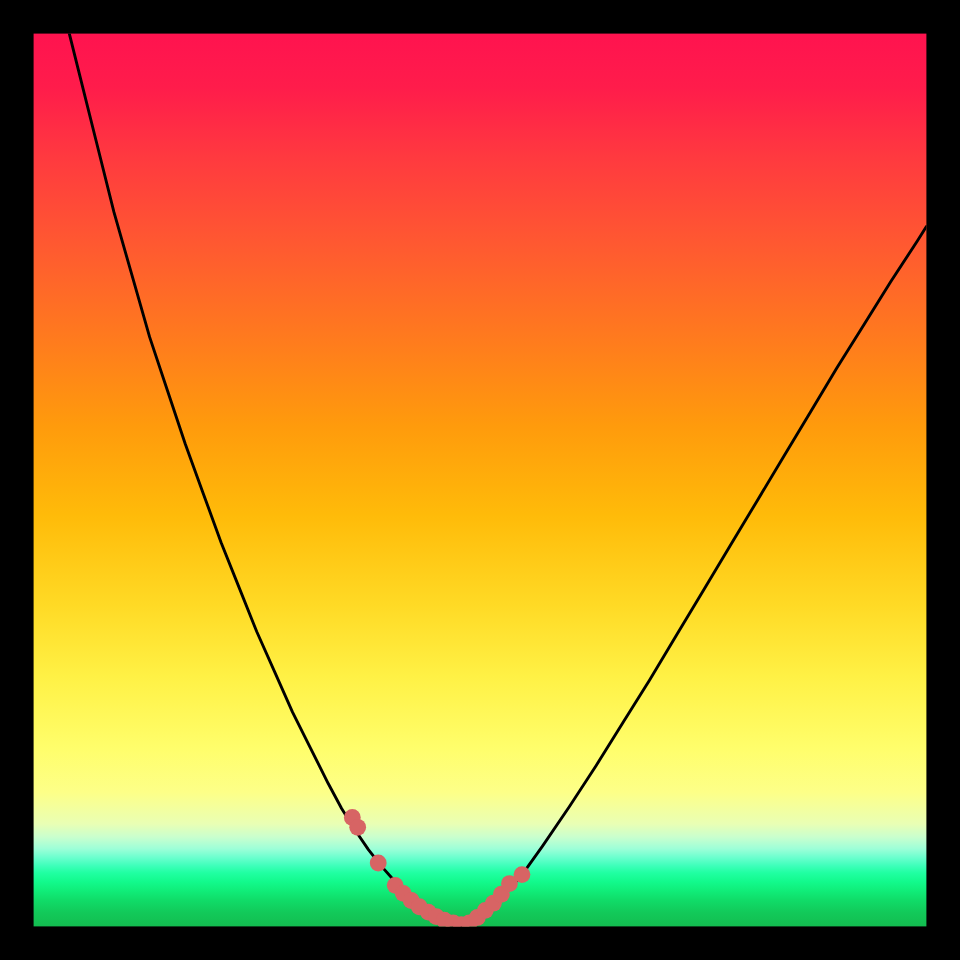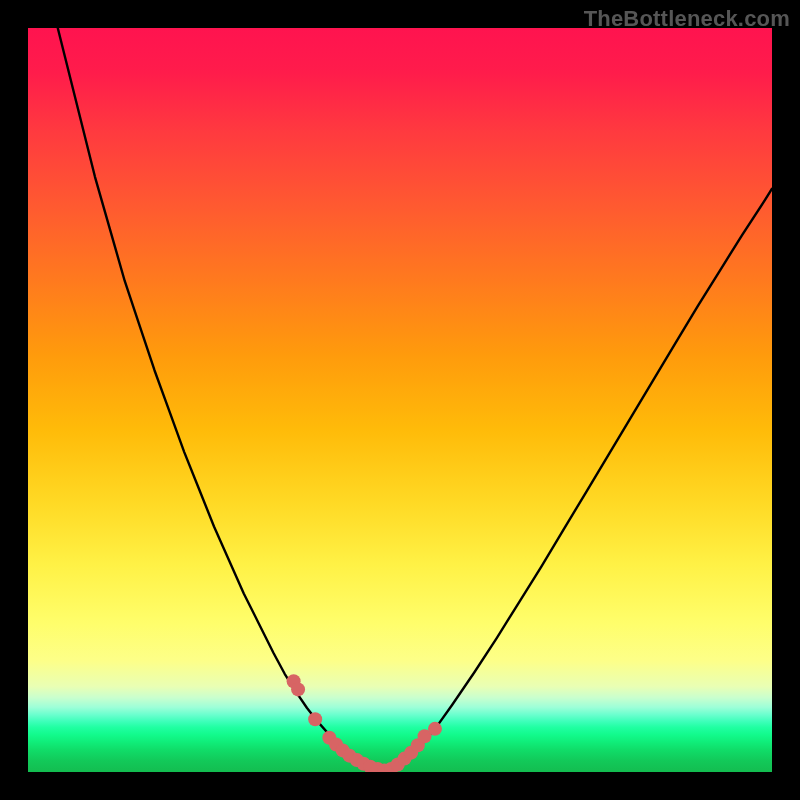--- a/index.html
+++ b/index.html
@@ -88,14 +88,13 @@
           <circle cx="363.07" cy="741.02" r="7" fill="#d76464"></circle>
           <circle cx="369.77" cy="736.56" r="7" fill="#d76464"></circle>
           <circle cx="376.46" cy="730.61" r="7" fill="#d76464"></circle>
           <circle cx="383.16" cy="724.66" r="7" fill="#d76464"></circle>
           <circle cx="389.86" cy="717.22" r="7" fill="#d76464"></circle>
           <circle cx="396.55" cy="708.29" r="7" fill="#d76464"></circle>
           <circle cx="406.97" cy="700.85" r="7" fill="#d76464"></circle>
         </g>
     </svg>
   </div>
-  <div class="watermark">TheBottleneck.com</div>
 </div>
 
 </body></html>

